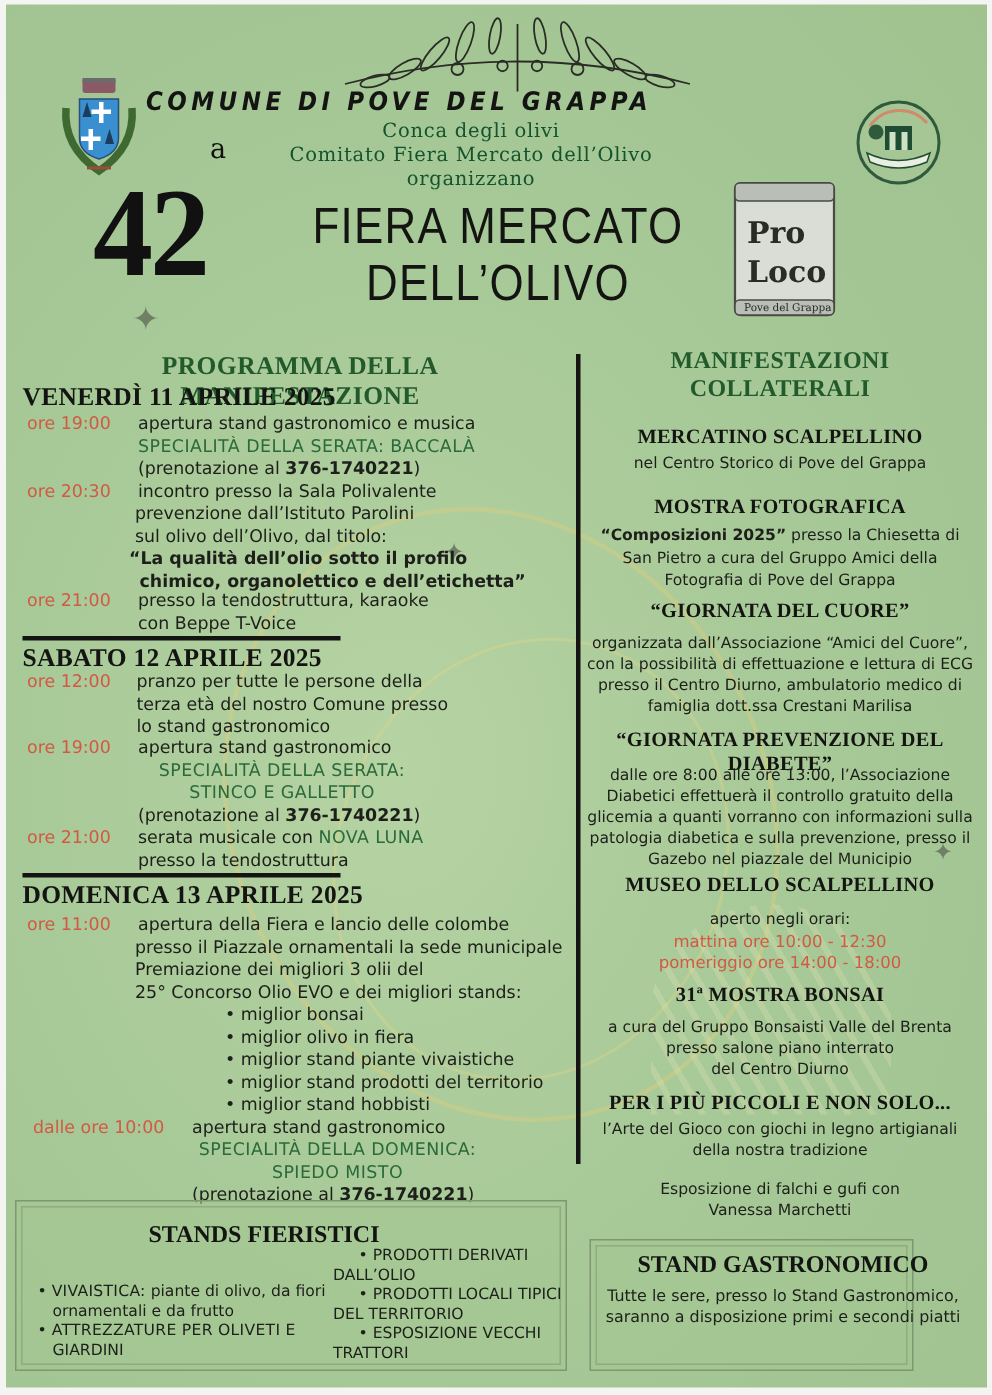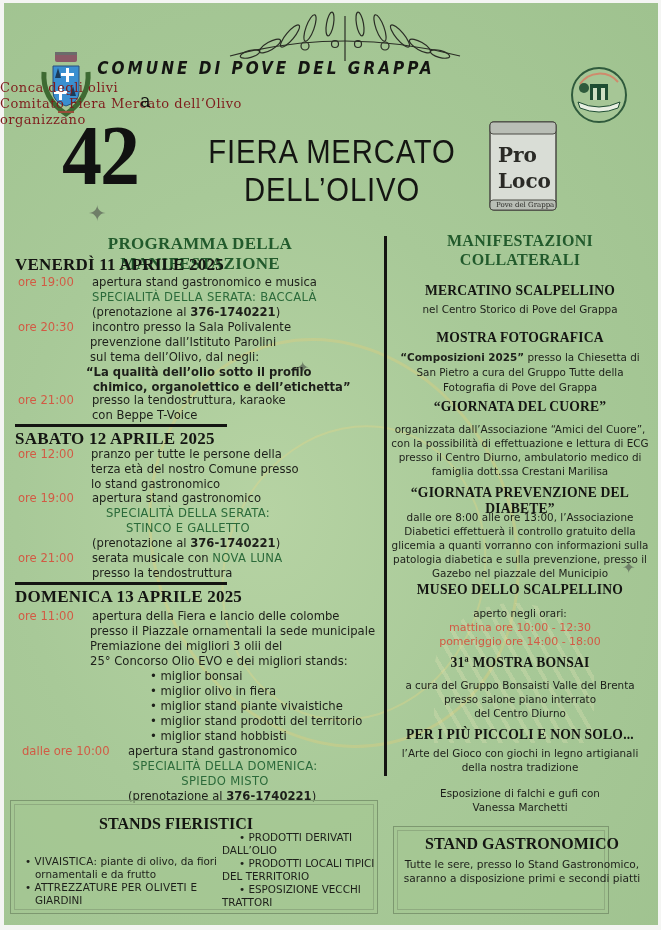--- a/index.html
+++ b/index.html
@@ -39,22 +39,22 @@
   .seal { position: absolute; left: 570px; top: 66px; width: 58px; height: 58px; }
   .scroll { position: absolute; left: 484px; top: 116px; width: 78px; height: 98px; }
 
   .h-comune {
     position: absolute; left: 0; width: 532px; top: 58px; text-align: center;
     font-family: "DejaVu Sans Condensed", "DejaVu Sans", sans-serif;
     font-weight: bold; font-style: italic; letter-spacing: 3px;
     font-size: 17px; color: #141512;
   }
   .h-serif {
-    position: absolute; left: 0; width: 628px; 
-    font-family: "DejaVu Serif", serif; font-size: 13px; color: #7f1d1d; letter-spacing: 0.5px;
+    position: absolute; left: 0; width: 628px; text-align: center;
+    font-family: "DejaVu Serif", serif; font-size: 13px; color: #14532d; letter-spacing: 0.5px;
   }
   .h-num {
     position: absolute; left: 62px; top: 116px;
     font-family: "Liberation Serif", serif; font-weight: bold;
     font-size: 80px; line-height: 1; color: #111; letter-spacing: -2px;
     transform: scaleY(1.05);
   }
   .h-num sup {
     font-family: "DejaVu Serif", serif; font-size: 18px; font-weight: normal;
     position: relative; top: -46px; margin-left: 2px; letter-spacing: 0;
@@ -206,21 +206,21 @@
   <span class="ev-time">ore 19:00</span>
   <span class="ev-text" style="left:92px;top:0">apertura stand gastronomico e musica</span>
   <span class="ev-text ev-green" style="left:92px;top:15px">SPECIALITÀ DELLA SERATA: BACCALÀ</span>
   <span class="ev-text" style="left:92px;top:30px"><span>(prenotazione al </span><b>376-1740221</b><span>)</span></span>
 </div>
 
 <div class="ev-row" style="top:320px">
   <span class="ev-time">ore 20:30</span>
   <span class="ev-text" style="left:92px;top:0">incontro presso la Sala Polivalente</span>
   <span class="ev-text" style="left:90px;top:15px">prevenzione dall’Istituto Parolini</span>
-  <span class="ev-text" style="left:90px;top:30px">sul tema dell’Olivo, dal negli:</span>
+  <span class="ev-text" style="left:90px;top:30px">sul olivo dell’Olivo, dal titolo:</span>
   <span class="ev-text ev-bold" style="left:86px;top:45px">“La qualità dell’olio sotto il profilo</span>
   <span class="ev-text ev-bold" style="left:93px;top:60px">chimico, organolettico e dell’etichetta”</span>
 </div>
 
 <div class="ev-row" style="top:393px">
   <span class="ev-time">ore 21:00</span>
   <span class="ev-text" style="left:92px;top:0">presso la tendostruttura, karaoke</span>
   <span class="ev-text" style="left:92px;top:15px">con Beppe T-Voice</span>
 </div>
 
@@ -276,21 +276,21 @@
 
 <div class="col-right">
   <div class="sec-title r-center" style="top:2px;font-size:16px">MANIFESTAZIONI</div>
   <div class="sec-title r-center" style="top:21px;font-size:16px">COLLATERALI</div>
 
   <div class="r-center r-head" style="top:53px">MERCATINO SCALPELLINO</div>
   <div class="r-center r-text" style="top:72px">nel Centro Storico di Pove del Grappa</div>
 
   <div class="r-center r-head" style="top:100px">MOSTRA FOTOGRAFICA</div>
   <div class="r-center r-text" style="top:120px"><b>“Composizioni 2025”</b><span> presso la Chiesetta di</span></div>
-  <div class="r-center r-text" style="top:135px">San Pietro a cura del Gruppo Tutte della</div>
+  <div class="r-center r-text" style="top:135px">San Pietro a cura del Gruppo Amici della</div>
   <div class="r-center r-text" style="top:150px">Fotografia di Pove del Grappa</div>
 
   <div class="r-center r-head" style="top:169px">“GIORNATA DEL CUORE”</div>
   <div class="r-center r-text" style="top:192px">organizzata dall’Associazione “Amici del Cuore”,</div>
   <div class="r-center r-text" style="top:206px">con la possibilità di effettuazione e lettura di ECG</div>
   <div class="r-center r-text" style="top:220px">presso il Centro Diurno, ambulatorio medico di</div>
   <div class="r-center r-text" style="top:234px">famiglia dott.ssa Crestani Marilisa</div>
 
   <div class="r-center r-head" style="top:255px">“GIORNATA PREVENZIONE DEL DIABETE”</div>
   <div class="r-center r-text" style="top:280px">dalle ore 8:00 alle ore 13:00, l’Associazione</div>

